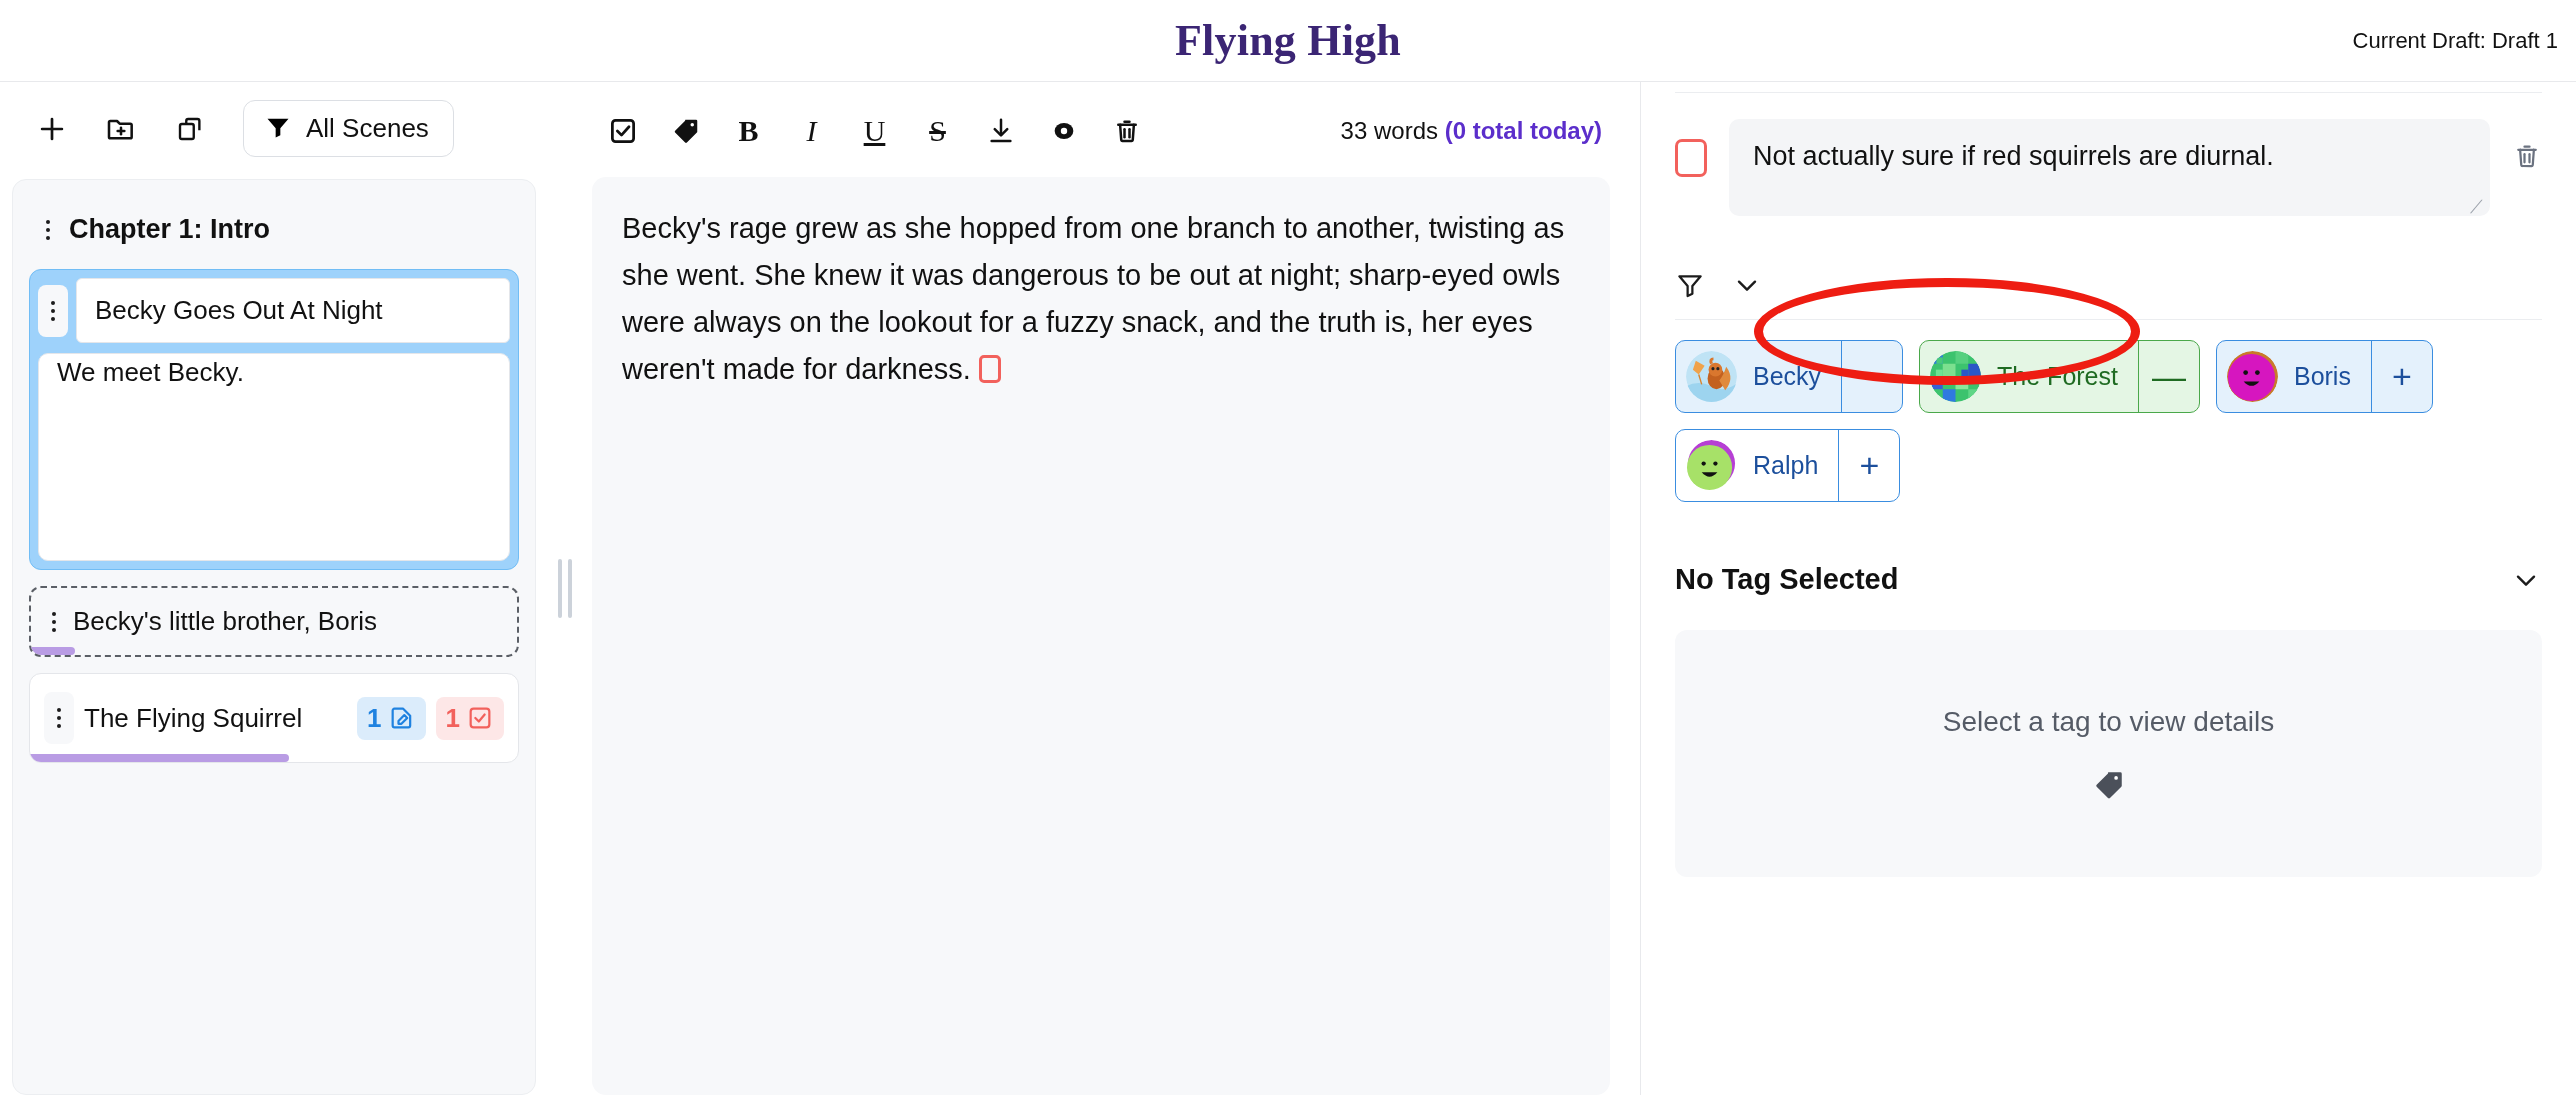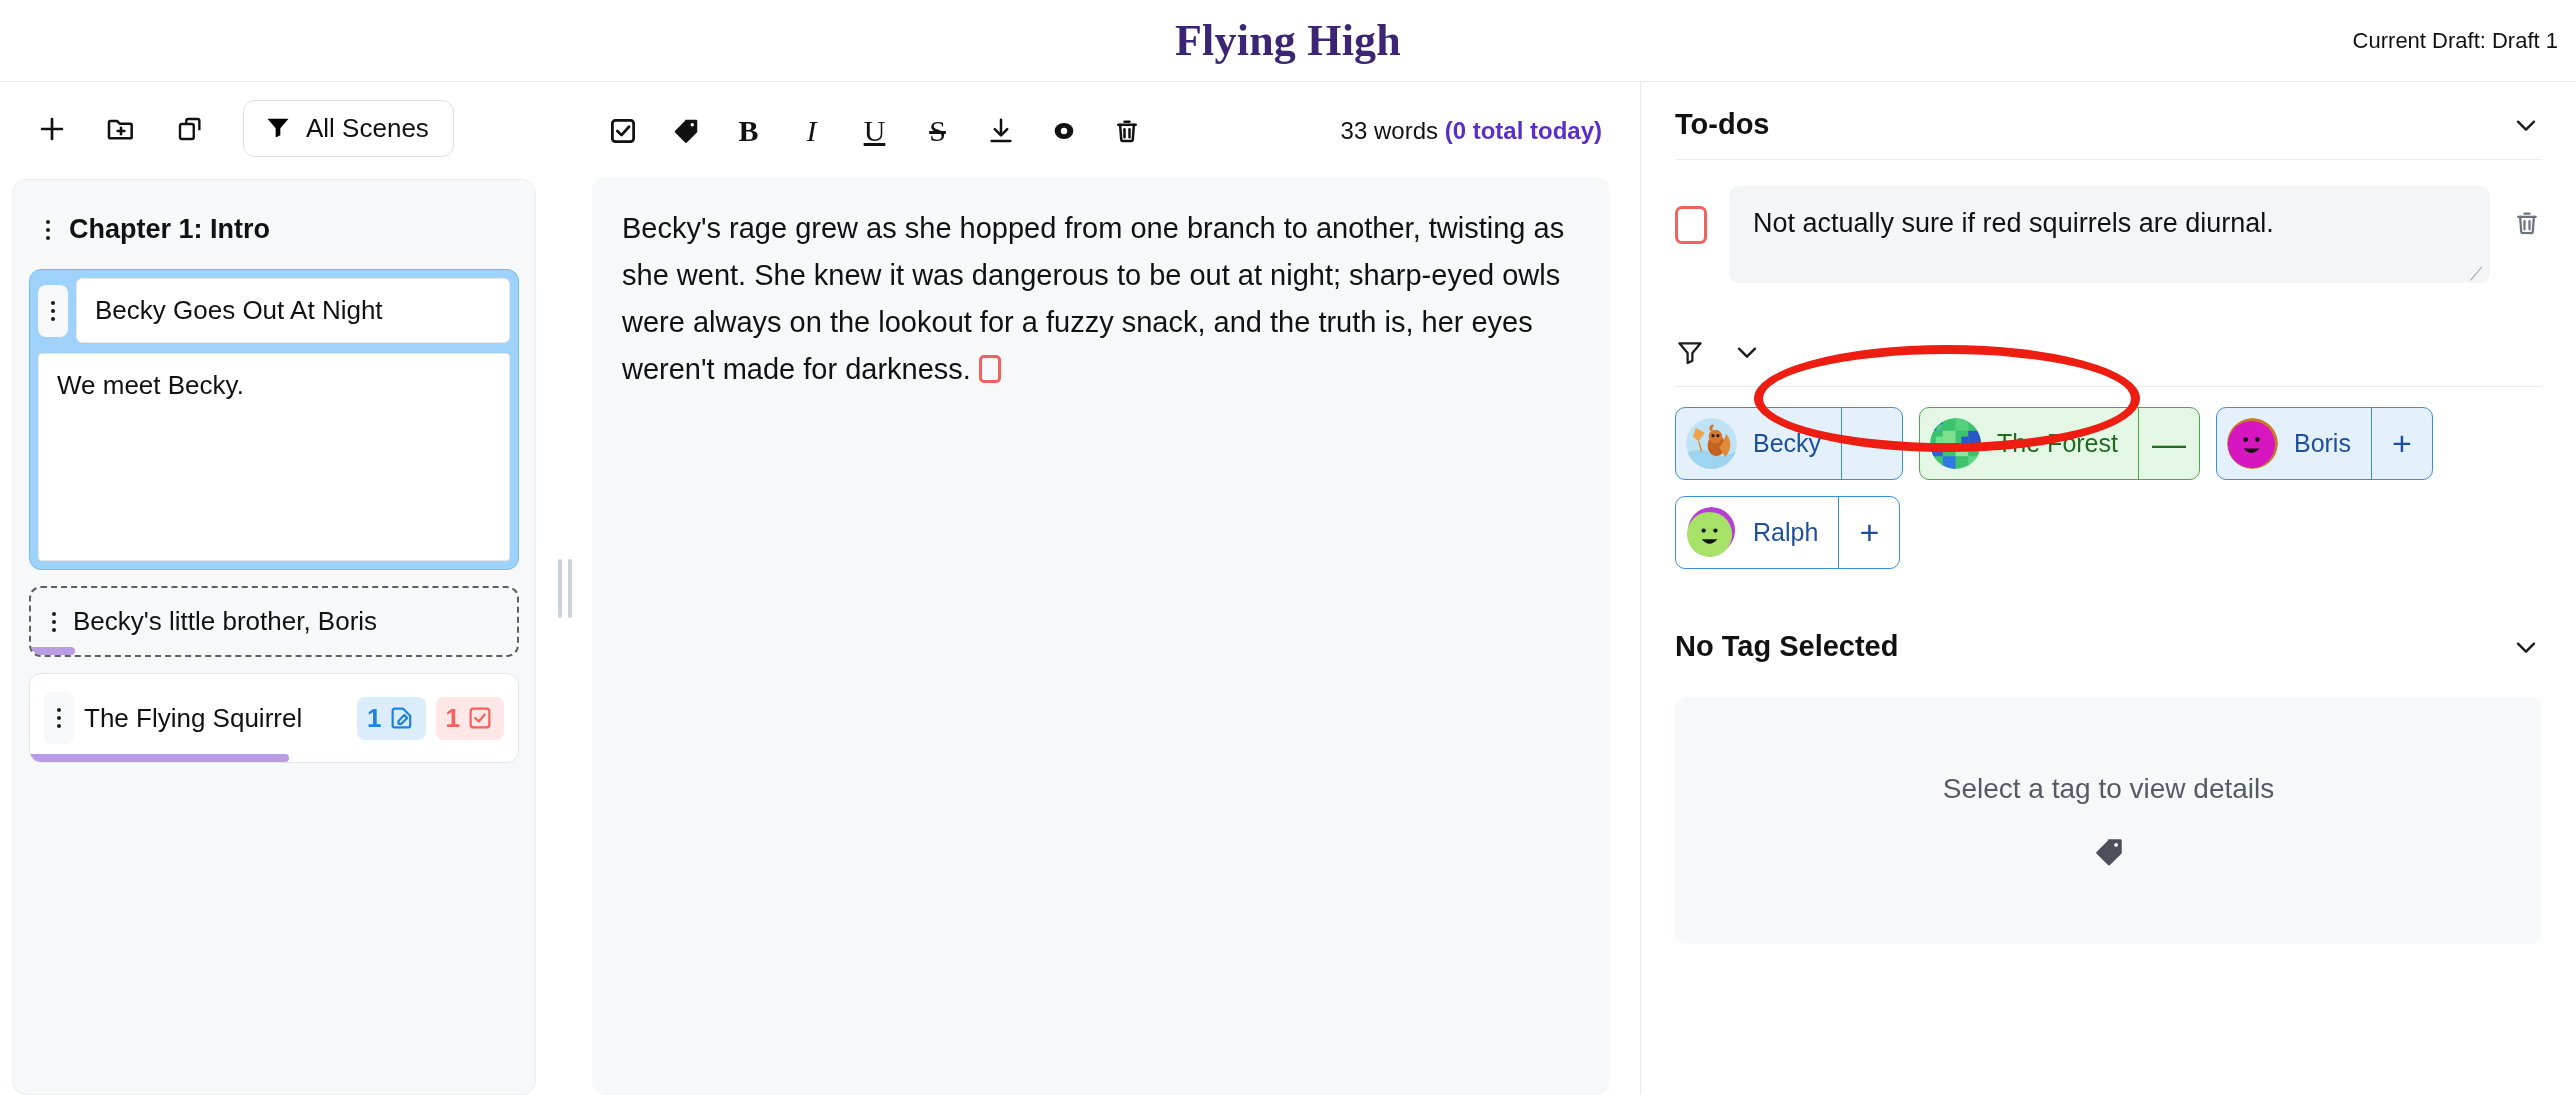--- a/index.html
+++ b/index.html
@@ -146,23 +146,23 @@
   }
   .scene-title {
     font-size: 26px;
     color: #111;
     flex: 1;
   }
   .scene-summary {
     margin-top: 10px;
     background: #ffffff;
     border: 1px solid #e4e6ea;
-    border-radius: 4px;
+    border-radius: 10px;
     min-height: 208px;
-    padding: 16px 18px;
+    padding: 3px 18px;
     font-size: 26px;
     color: #111;
   }
   .scene-progress {
     position: absolute;
     left: 0; bottom: 0;
     height: 8px;
     background: #b99ce4;
     border-radius: 0 4px 4px 0;
   }
@@ -520,30 +520,20 @@
       </div>
     </div>
 
     <div class="editor-doc">
       <span>Becky's rage grew as she hopped from one branch to another, twisting as she went. She knew it was dangerous to be out at night; sharp-eyed owls were always on the lookout for a fuzzy snack, and the truth is, her eyes weren't made for darkness.</span><span class="todo-inline-box"></span>
     </div>
   </div>
 
   <div class="right-panel">
 
-    <div class="section-head">
-      <h2>To-dos</h2>
-      <div class="head-actions">
-        <span class="chev">
-          <svg width="32" height="32" viewBox="0 0 24 24" fill="none" stroke="currentColor" stroke-width="1.8" stroke-linecap="round" stroke-linejoin="round">
-            <polyline points="6,9.5 12,15.5 18,9.5"></polyline>
-          </svg>
-        </span>
-      </div>
-    </div>
     <div class="hr"></div>
 
     <div class="todo-row">
       <span class="todo-check"></span>
       <div class="todo-text">
         <span>Not actually sure if red squirrels are diurnal.</span>
         <span class="resize-corner">⟋</span>
       </div>
       <span class="todo-del">
         <svg width="30" height="30" viewBox="0 0 24 24" fill="none" stroke="currentColor" stroke-width="1.8" stroke-linecap="round" stroke-linejoin="round">

